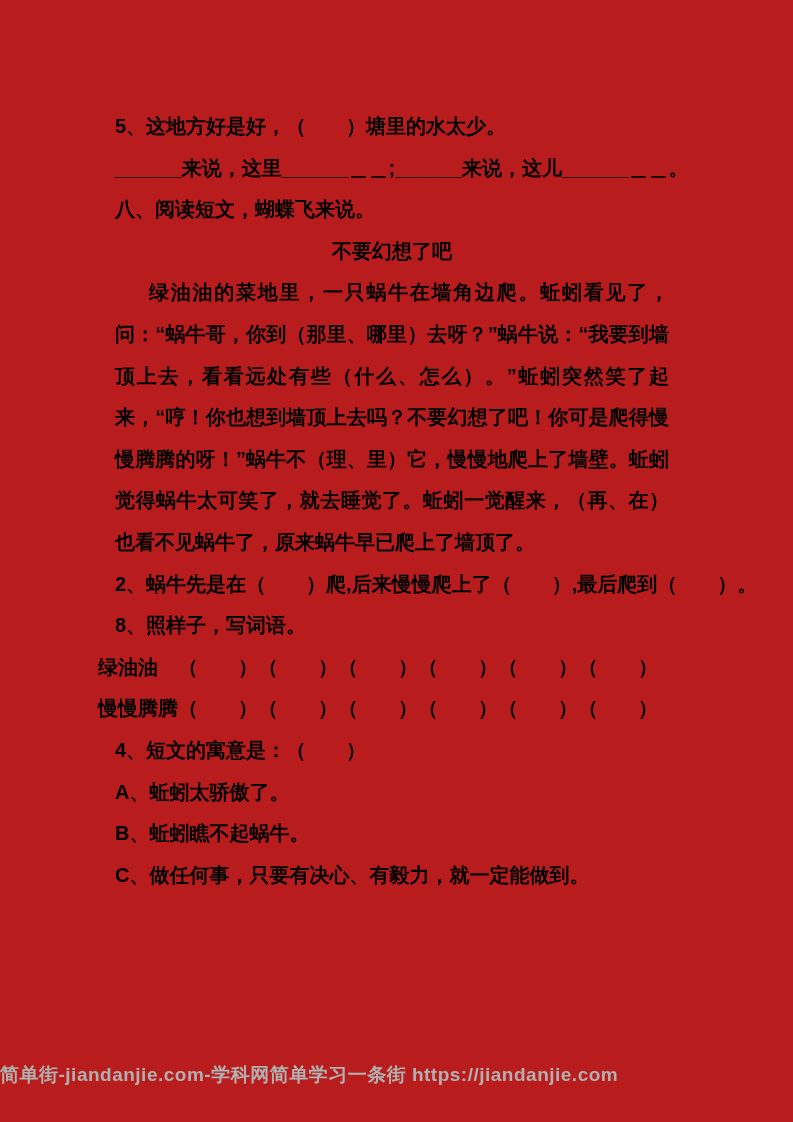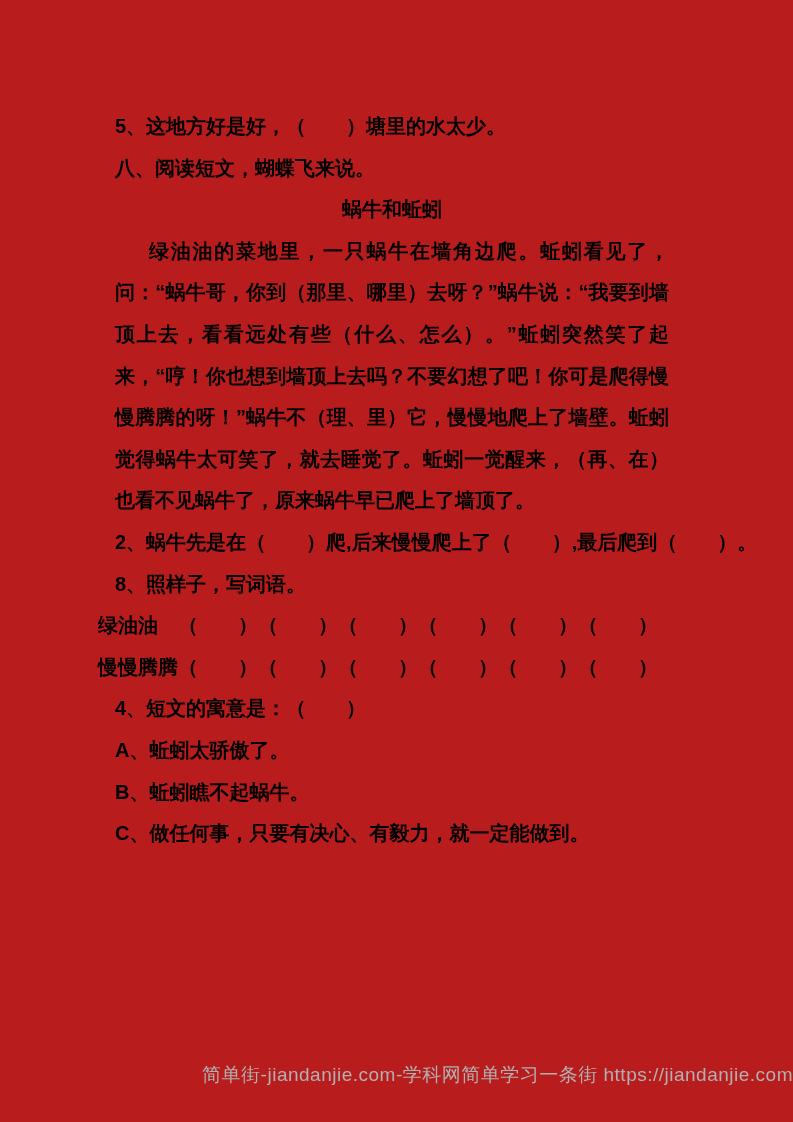--- a/index.html
+++ b/index.html
@@ -38,39 +38,40 @@
     text-indent: 34px;
   }
   .outdent {
     margin-left: -17px;
   }
   .footer {
     position: absolute;
     left: 0;
     right: 0;
     top: 1062px;
-    text-align: right;
+    text-align: left;
     font-size: 19px;
-    font-weight: 400;
+    font-weight: 700;
     color: #b1b1b1;
     letter-spacing: 0.5px;
   }
 </style>
 </head>
 <body>
 
 <div class="page">
   <div class="content">
 
     <div class="line">5、这地方好是好，（　　）塘里的水太少。</div>
 
+    <div class="line">______来说，这里______＿＿;______来说，这儿______＿＿。</div>
 
     <div class="line">八、阅读短文，蝴蝶飞来说。</div>
 
-    <div class="line center-line">蜗牛和蚯蚓</div>
+    <div class="line center-line">不要幻想了吧</div>
 
     <div class="para">绿油油的菜地里，一只蜗牛在墙角边爬。蚯蚓看见了，问：“蜗牛哥，你到（那里、哪里）去呀？”蜗牛说：“我要到墙顶上去，看看远处有些（什么、怎么）。”蚯蚓突然笑了起来，“哼！你也想到墙顶上去吗？不要幻想了吧！你可是爬得慢慢腾腾的呀！”蜗牛不（理、里）它，慢慢地爬上了墙壁。蚯蚓觉得蜗牛太可笑了，就去睡觉了。蚯蚓一觉醒来，（再、在）也看不见蜗牛了，原来蜗牛早已爬上了墙顶了。</div>
 
     <div class="line">2、蜗牛先是在（　　）爬,后来慢慢爬上了（　　）,最后爬到（　　）。</div>
     <div class="line">8、照样子，写词语。</div>
 
     <div class="line outdent">绿油油　（　　）（　　）（　　）（　　）（　　）（　　）</div>
     <div class="line outdent">慢慢腾腾（　　）（　　）（　　）（　　）（　　）（　　）</div>
 
     <div class="line">4、短文的寓意是：（　　）</div>

